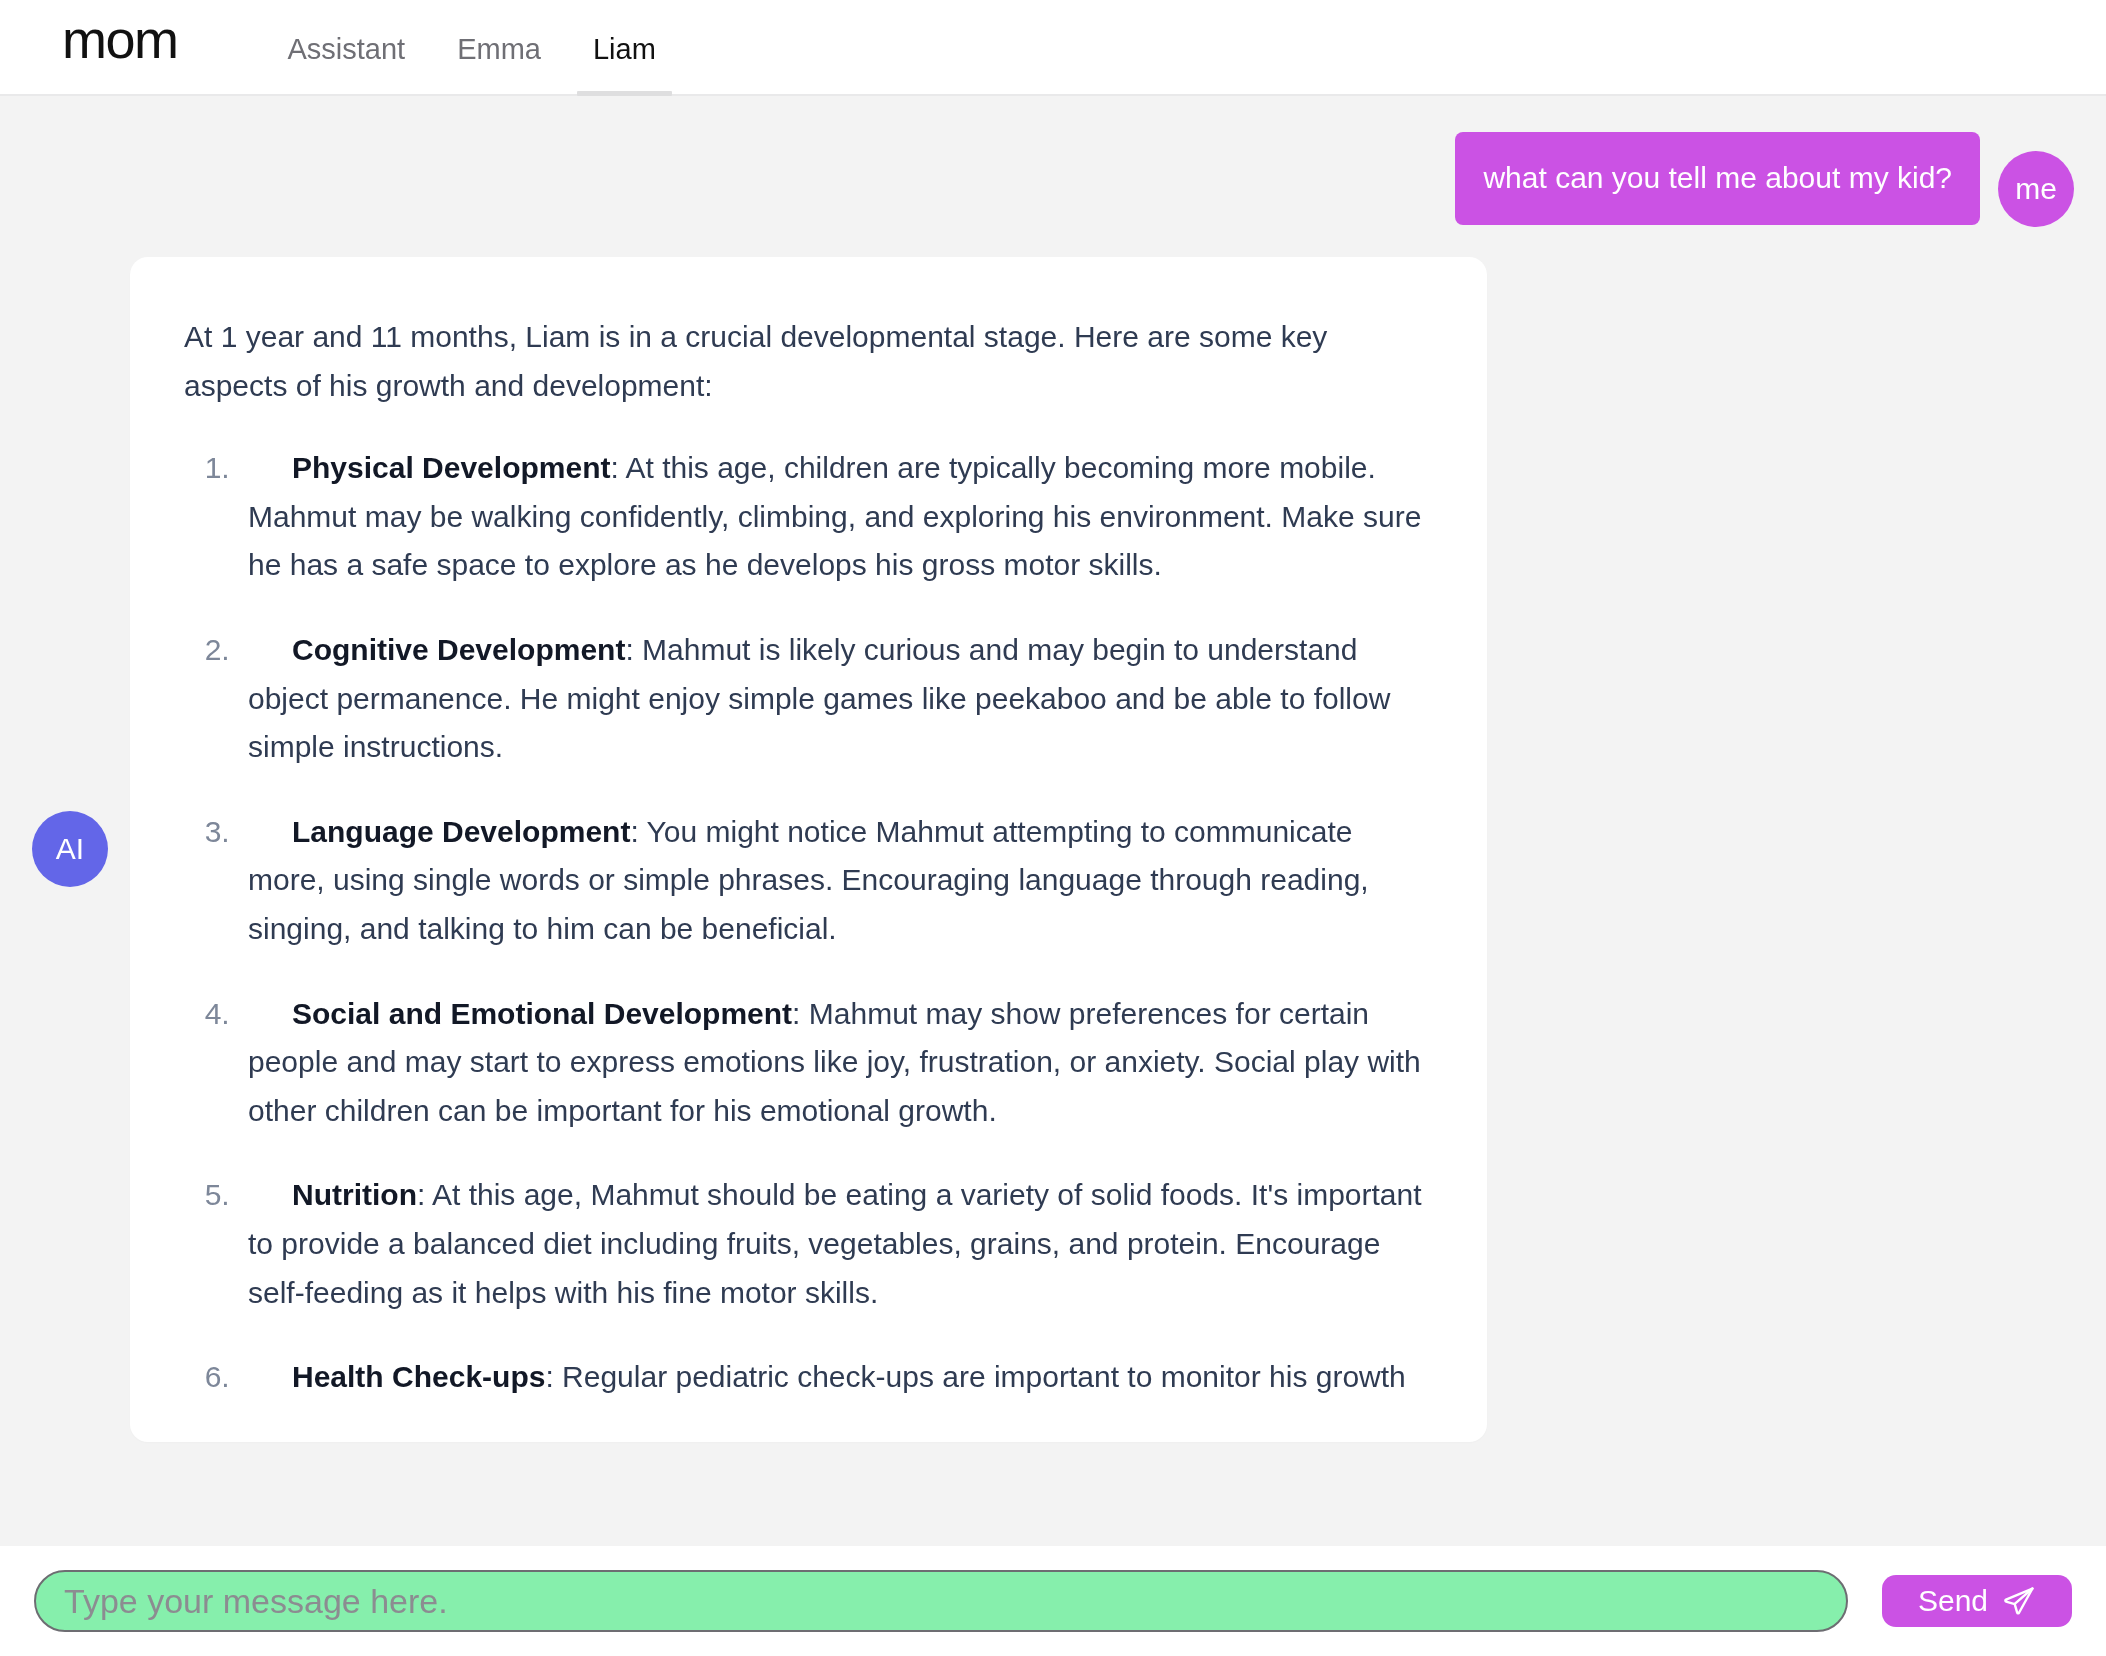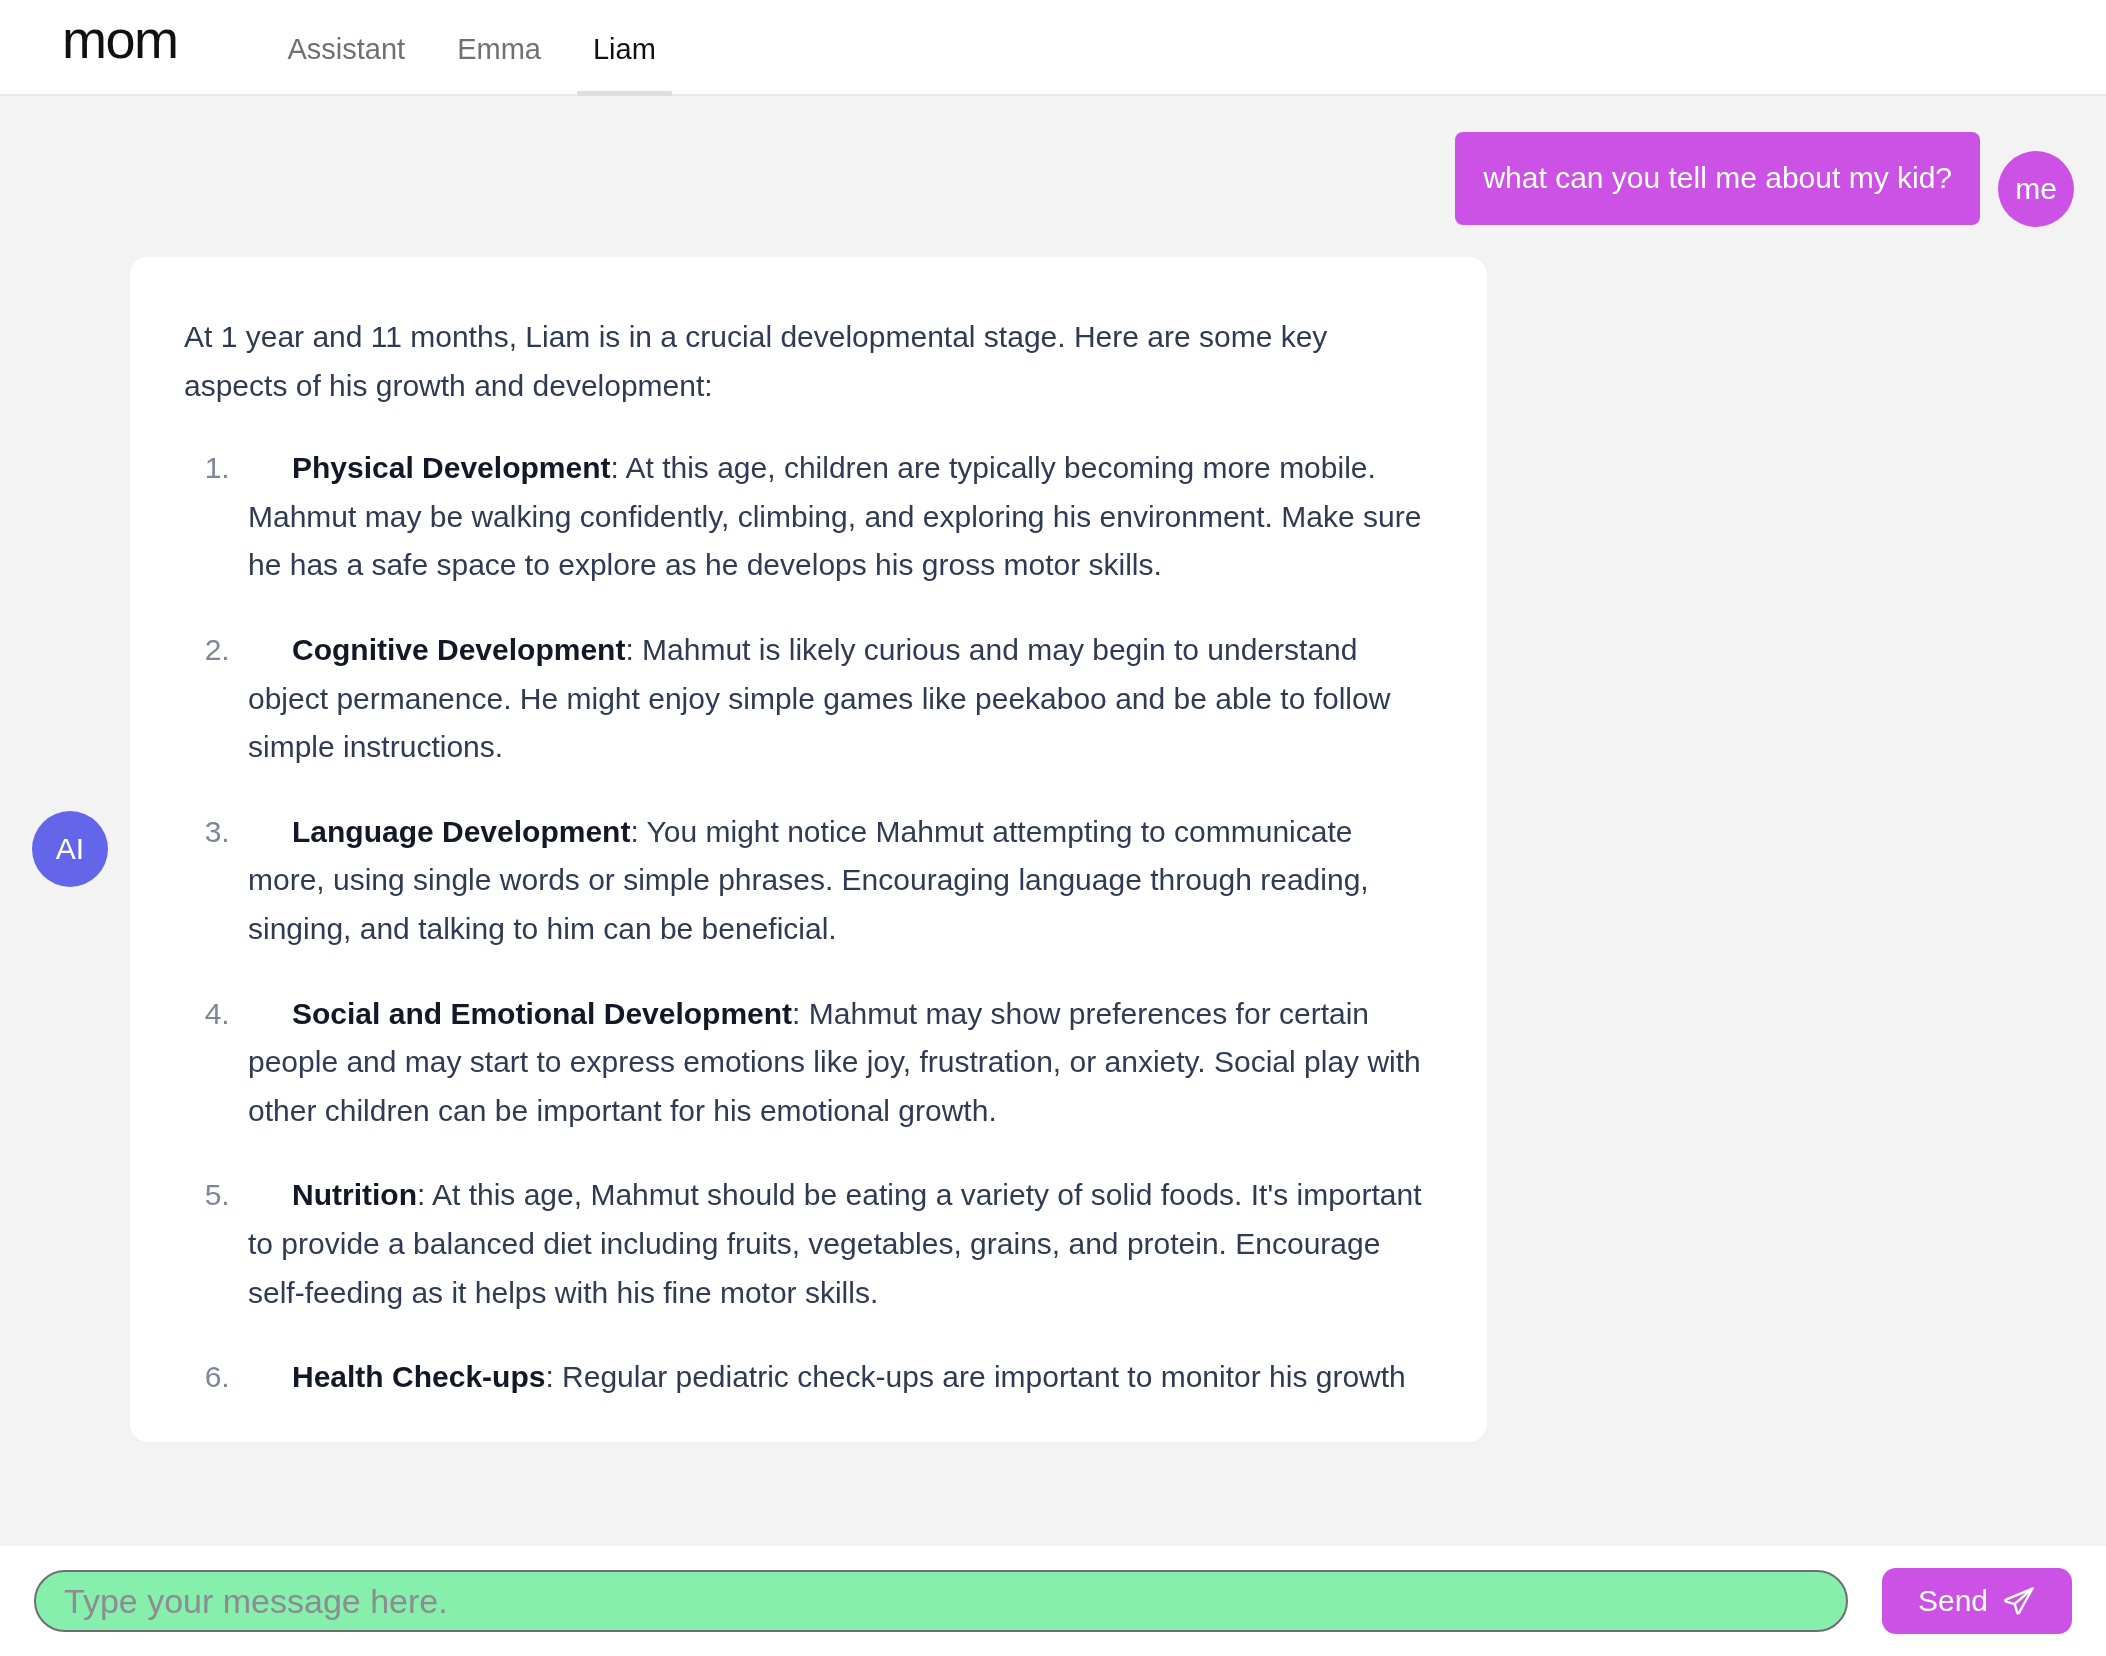--- a/index.html
+++ b/index.html
@@ -203,21 +203,21 @@
     outline: none;
     background: #86efac;
   }
 
   .composer-input::placeholder {
     color: #8c8c91;
   }
 
   .send-btn {
     flex: 0 0 auto;
-    height: 66px;
+    height: 52px;
     min-width: 190px;
     background: #cb52e4;
     border: none;
     border-radius: 14px;
     color: #ffffff;
     font-size: 30px;
     font-family: "Liberation Sans", sans-serif;
     display: flex;
     align-items: center;
     justify-content: center;

